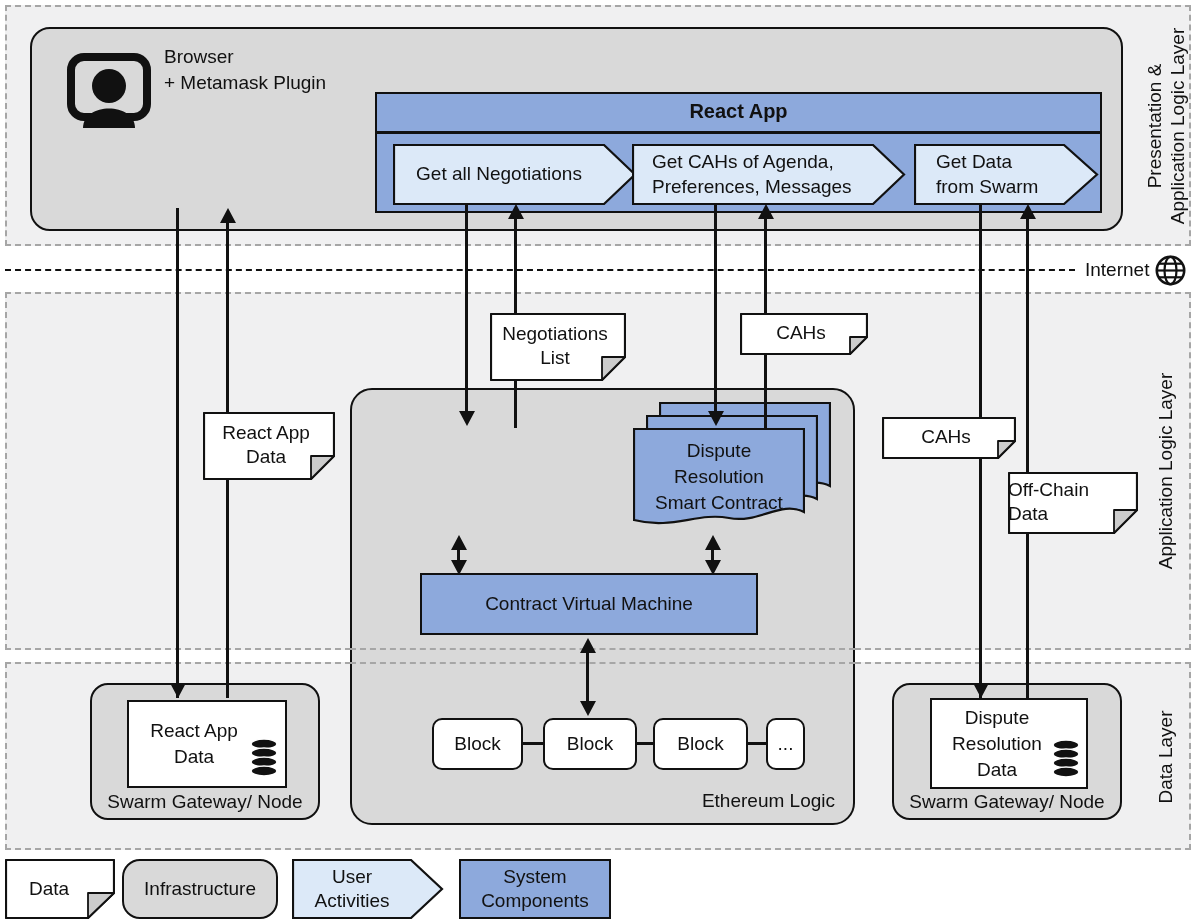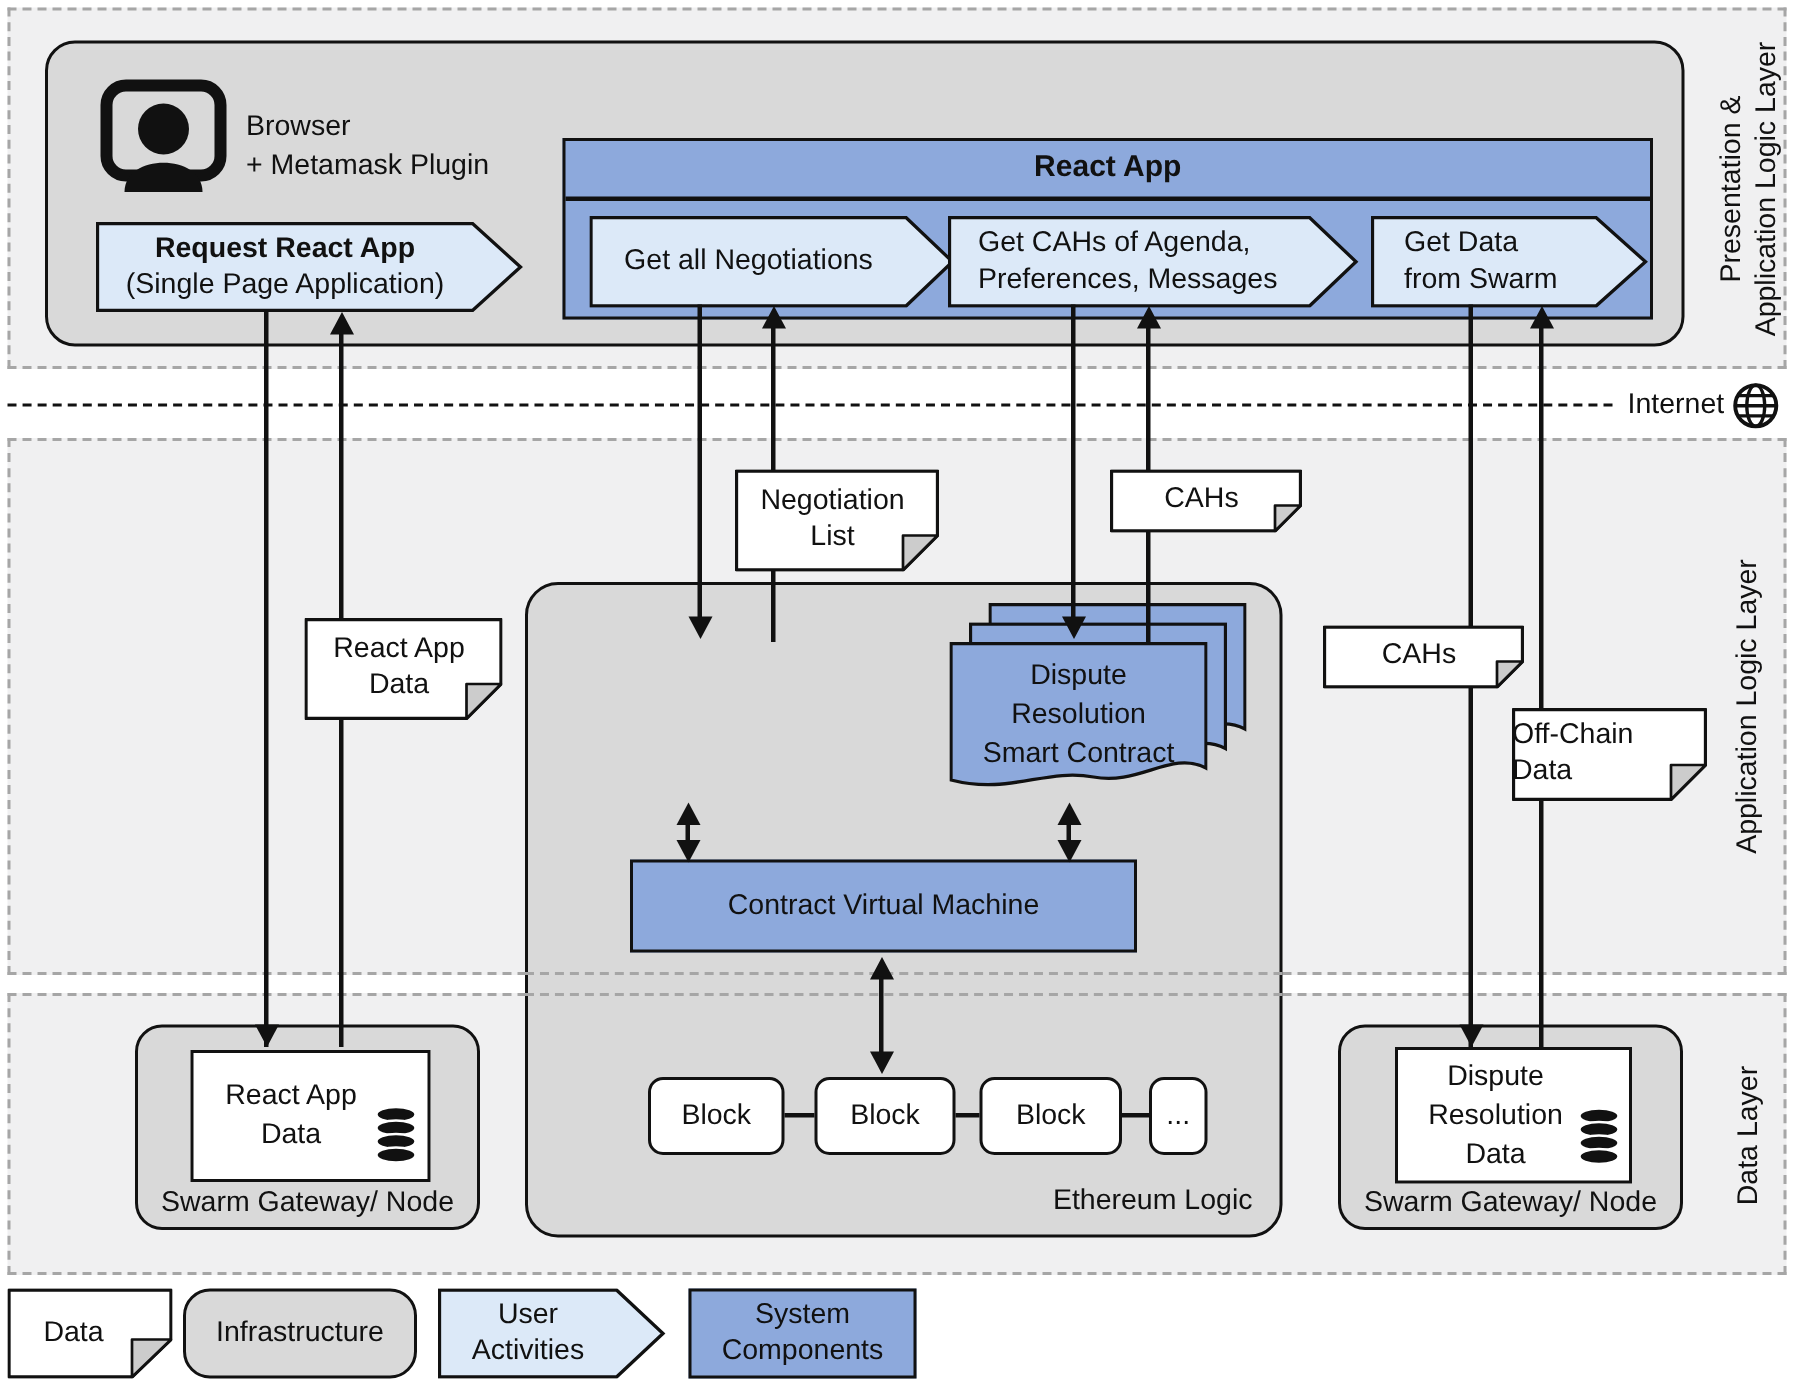--- a/index.html
+++ b/index.html
@@ -128,32 +128,23 @@
 
   <div class="abs infra" style="left:30px;top:27px;width:1093px;height:204px;z-index:1;"></div>
 
   <div class="abs" style="left:66px;top:52px;z-index:2;">
     <svg width="86" height="82" viewBox="0 0 86 82">
       <rect x="5" y="5" width="76" height="60" rx="13" fill="none" stroke="#111" stroke-width="8"></rect>
       <circle cx="43" cy="34" r="17" fill="#111"></circle>
       <path d="M17,76 C17,50 69,50 69,76 Z" fill="#111"></path>
     </svg>
   </div>
-  <div class="abs lbl" style="left:164px;top:72px;line-height:26px;z-index:2;">Browser
+  <div class="abs lbl" style="left:164px;top:44px;line-height:26px;z-index:2;">Browser
 + Metamask Plugin</div>
 
-  <div class="abs" style="left:64px;top:148px;width:285px;height:60px;z-index:2;">
-    <svg width="285" height="60" viewBox="0 0 285 60">
-      <polygon points="1,1 251,1 283,30 251,59 1,59" fill="#dce9f8" stroke="#111" stroke-width="2.2"></polygon>
-    </svg>
-    <div class="shape-label" style="left:0;top:6px;width:252px;text-align:center;font-size:19px;line-height:24px;">
-      <b>Request React App</b><br>
-      <span>(Single Page Application)</span>
-    </div>
-  </div>
 
   <div class="abs bluebox" style="left:375px;top:92px;width:727px;height:121px;z-index:2;">
     <div class="lbl" style="position:absolute;left:0;top:5px;width:100%;text-align:center;font-weight:bold;font-size:20px;">React App</div>
     <div style="position:absolute;left:0;top:37px;width:100%;height:3px;background:#111;"></div>
 
     <div style="position:absolute;left:16px;top:50px;width:244px;height:61px;">
       <svg width="244" height="61" viewBox="0 0 244 61">
         <polygon points="1,1 211,1 242,30.5 211,60 1,60" fill="#dce9f8" stroke="#111" stroke-width="2.2"></polygon>
       </svg>
       <div class="shape-label lbl" style="left:0;top:18px;width:212px;text-align:center;">Get all Negotiations</div>
@@ -215,21 +206,21 @@
     </svg>
     <div class="lbl" style="left:0;top:9px;width:126px;text-align:center;">React App
 Data</div>
   </div>
 
   <div class="note" style="left:490px;top:313px;width:136px;height:68px;">
     <svg width="136" height="68" viewBox="0 0 136 68">
       <path d="M1,1 H135 V44 L112,67 H1 Z" fill="#fff" stroke="#111" stroke-width="2.2" stroke-linejoin="round"></path>
       <path d="M112,67 L135,44 L112,44 Z" fill="#ccc" stroke="#111" stroke-width="1.8" stroke-linejoin="round"></path>
     </svg>
-    <div class="lbl" style="left:0;top:9px;width:130px;text-align:center;">Negotiation
+    <div class="lbl" style="left:0;top:9px;width:130px;text-align:center;">Negotiations
 List</div>
   </div>
 
   <div class="note" style="left:740px;top:313px;width:128px;height:42px;">
     <svg width="128" height="42" viewBox="0 0 128 42">
       <path d="M1,1 H127 V24 L110,41 H1 Z" fill="#fff" stroke="#111" stroke-width="2.2" stroke-linejoin="round"></path>
       <path d="M110,41 L127,24 L110,24 Z" fill="#ccc" stroke="#111" stroke-width="1.8" stroke-linejoin="round"></path>
     </svg>
     <div class="lbl" style="left:0;top:8px;width:122px;text-align:center;">CAHs</div>
   </div>

